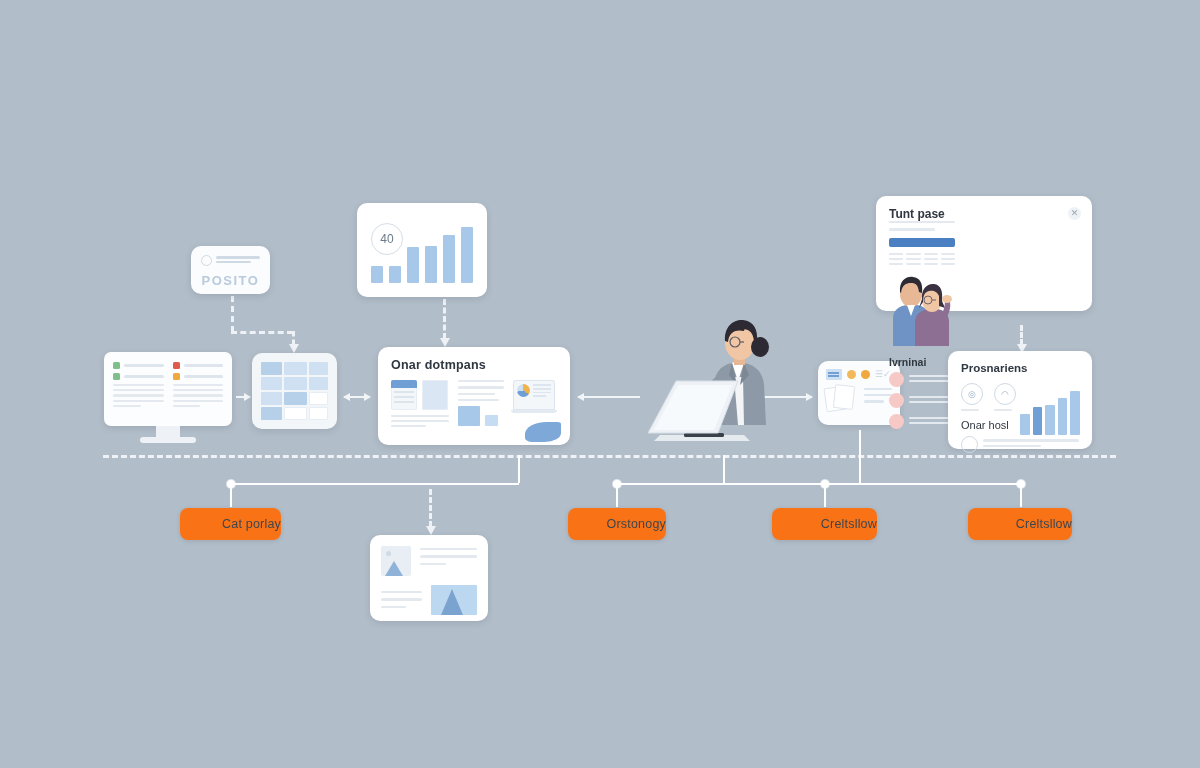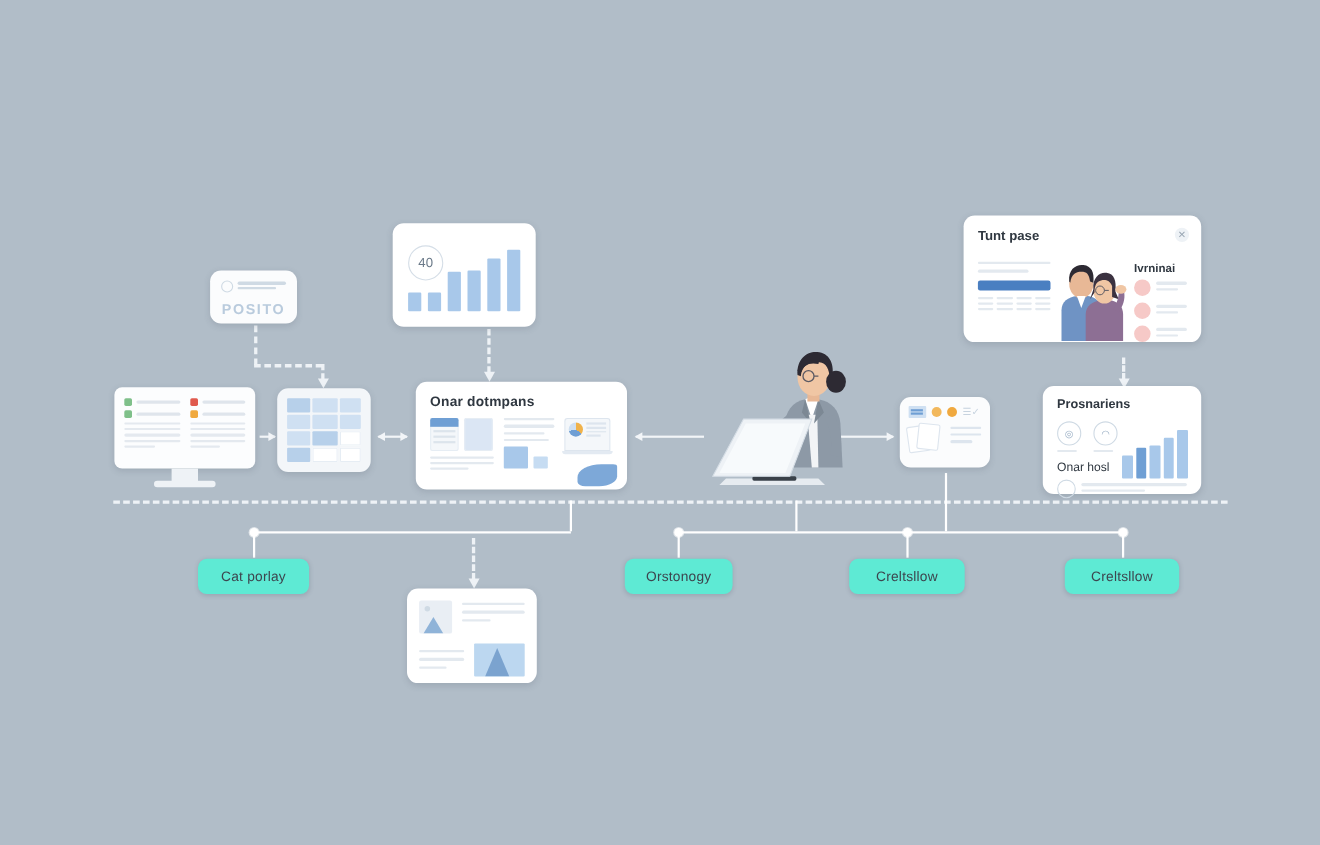--- a/index.html
+++ b/index.html
@@ -14,23 +14,23 @@
 
   
   .card{
     background:#ffffff;border-radius:10px;
     box-shadow:0 2px 6px rgba(70,85,100,.18);
   }
   .card.soft{background:#fbfcfd;}
   .card.ghost{background:#f3f6f9;}
 
   .pill{
-    background:#5eead4;border-radius:8px;
+    background:#f97316;border-radius:8px;
     box-shadow:0 1px 4px rgba(70,85,100,.20);
-    display:flex;align-items:center;justify-content:center;
+    display:flex;align-items:center;justify-content:flex-end;
     color:#3d464f;font-size:12.5px;letter-spacing:.2px;
   }
 
   
   .ln{background:#dfe5ec;border-radius:2px;height:3px;}
 
   
   .arrow{position:absolute;height:2px;background:#f2f5f8;}
   .arrow:after{
     content:"";position:absolute;right:-1px;top:-3px;
@@ -195,21 +195,21 @@
   #bookcard .rl{flex:1;padding-top:3px;}
   #bookcard .rl i{display:block;height:2.2px;background:#dde5ee;border-radius:2px;margin-bottom:4px;}
 
   
   #teamcard{left:876px;top:196px;width:216px;height:115px;padding:11px 13px;}
   #teamcard .ttl{color:#2f3740;font-size:12px;font-weight:600;}
   #teamcard .x{
     position:absolute;right:11px;top:11px;width:13px;height:13px;border-radius:50%;
     background:#eef2f6;color:#9aa7b4;font-size:9px;line-height:13px;text-align:center;
   }
-  #teamcard .wrap{display:flex;gap:6px;margin-top:17px;height:72px;}
+  #teamcard .wrap{display:flex;gap:6px;margin-top:0;height:72px;flex-direction:column;}
   #teamcard .lft{width:66px;}
   #teamcard .lft i{display:block;height:2.4px;background:#e3e9ef;border-radius:2px;margin-bottom:5px;}
   #teamcard .lft .hl{height:9px;background:#4a7fc1;border-radius:2px;margin:7px 0 6px;}
   #teamcard .lft .tb{display:flex;gap:3px;margin-bottom:3px;}
   #teamcard .lft .tb u{flex:1;height:2.2px;background:#e3e9ef;text-decoration:none;border-radius:2px;}
   #teamcard .mid{width:64px;position:relative;}
   #teamcard .rgt{flex:1;}
   #teamcard .rgt .lbl{color:#2f3740;font-size:10.5px;font-weight:600;margin-bottom:4px;}
   #teamcard .rgt .r{display:flex;align-items:center;gap:5px;margin-bottom:6px;}
   #teamcard .rgt .r .c{width:15px;height:15px;border-radius:50%;flex:none;}

